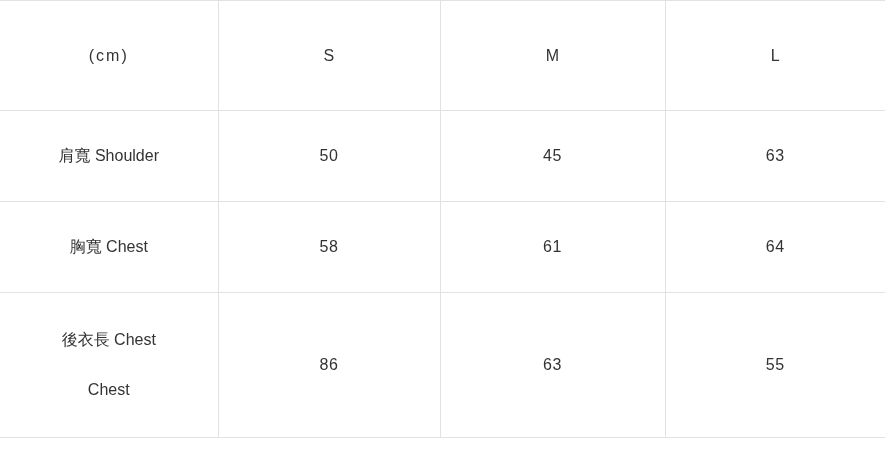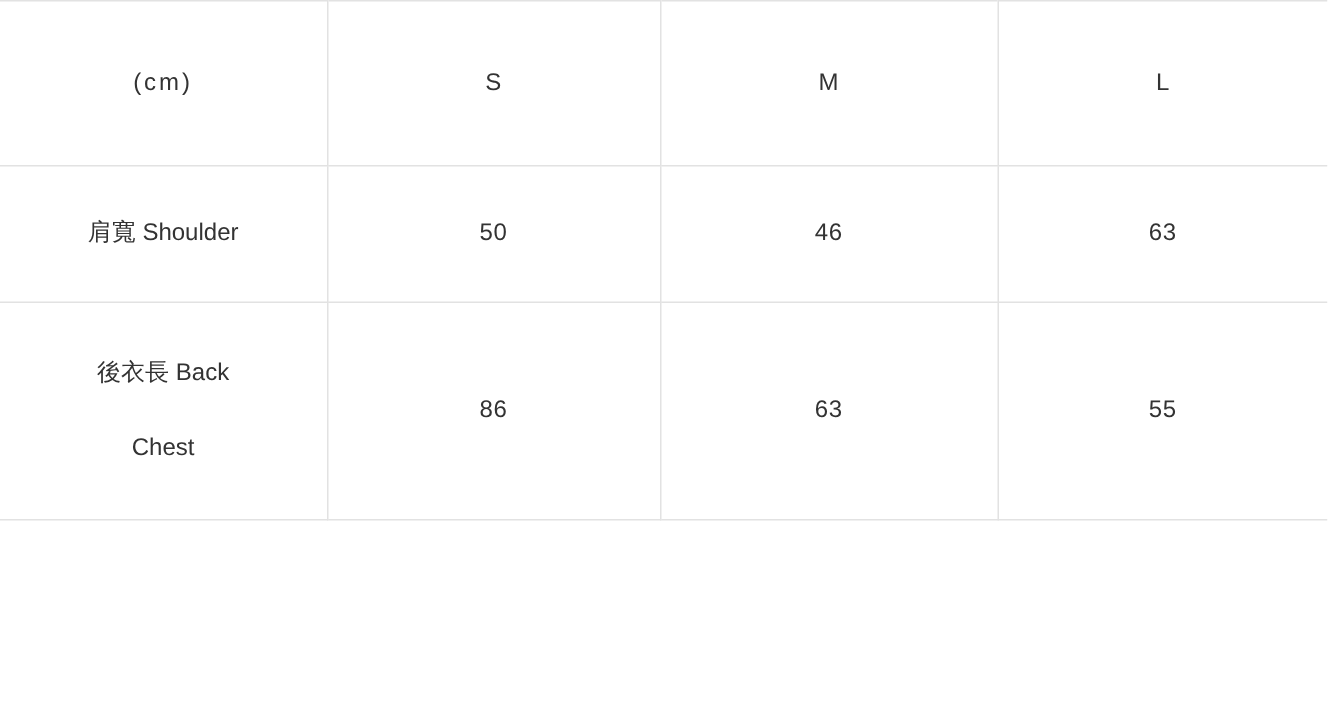--- a/index.html
+++ b/index.html
@@ -93,26 +93,32 @@
         <th class="unit-cell">(cm)</th>
         <th class="size-cell">S</th>
         <th class="size-cell">M</th>
         <th class="size-cell">L</th>
       </tr>
     </thead>
     <tbody>
       <tr class="data-row">
         <td class="row-label">肩寬 Shoulder</td>
         <td class="row-value">50</td>
-        <td class="row-value">46</td>
+        <td class="row-value">45</td>
         <td class="row-value">63</td>
+      </tr>
+      <tr class="data-row">
+        <td class="row-label">胸寬 Chest</td>
+        <td class="row-value">58</td>
+        <td class="row-value">61</td>
+        <td class="row-value">64</td>
       </tr>
       <tr class="data-row tall">
         <td class="row-label">
-          <span class="label-line">後衣長 Back</span>
+          <span class="label-line">後衣長 Chest</span>
           <span class="label-line">Chest</span>
         </td>
         <td class="row-value">86</td>
         <td class="row-value">63</td>
         <td class="row-value">55</td>
       </tr>
     </tbody>
   </table>
 </div>
 

